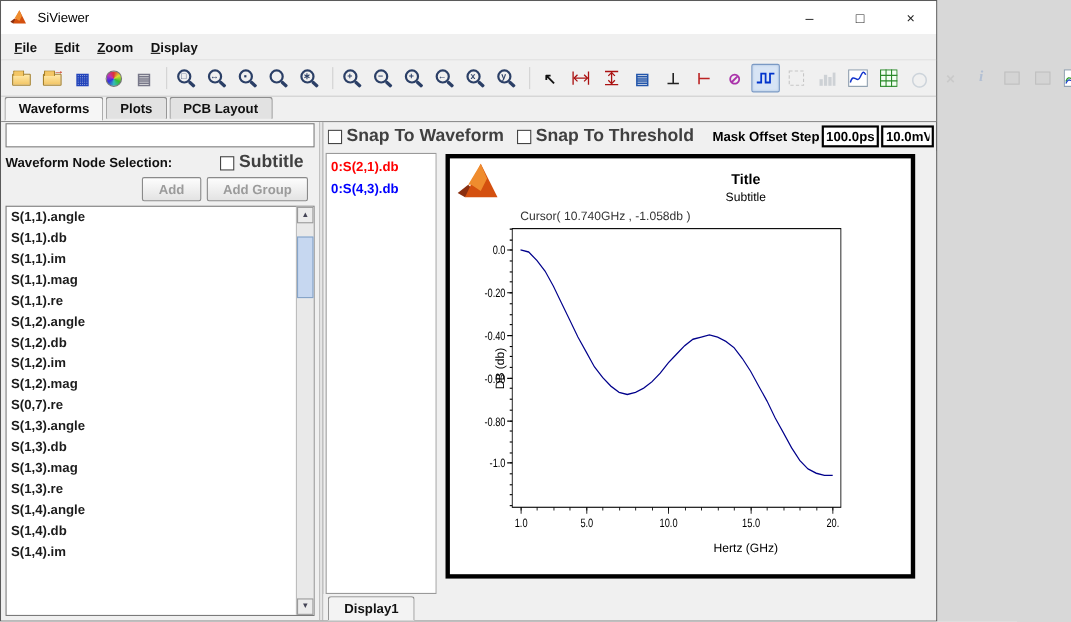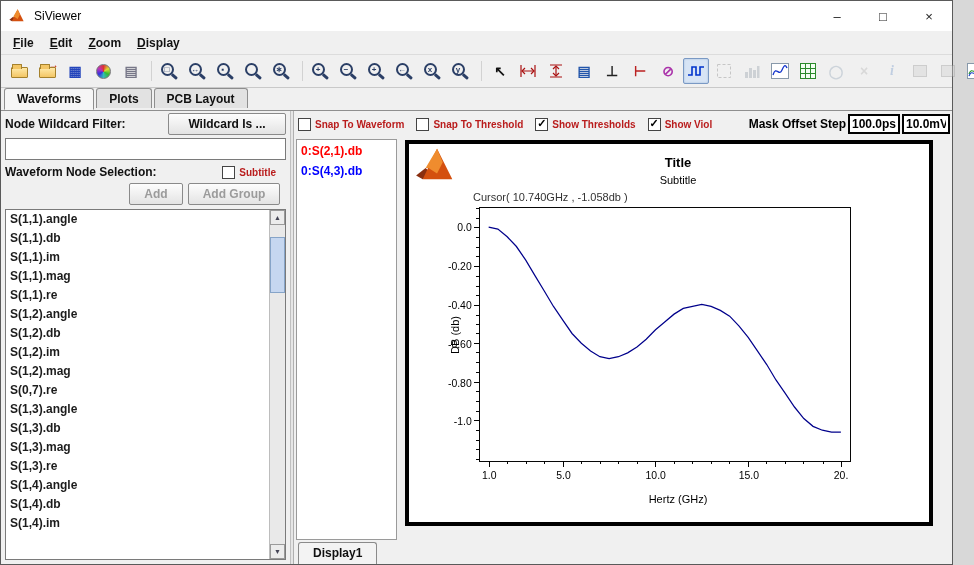--- a/index.html
+++ b/index.html
@@ -1,18 +1,18 @@
 <!DOCTYPE html>
 <html><head>
 <meta charset="utf-8">
 <style>
   html,body{margin:0;padding:0;width:974px;height:565px;overflow:hidden;
     font-family:"Liberation Sans",sans-serif;background:#d8d8d8;}
   *{box-sizing:border-box;}
-  .window{width:953px;height:565px;display:flex;flex-direction:column;background:#f0f0f0;
+  .window{width:852px;height:565px;display:flex;flex-direction:column;background:#f0f0f0;
     border:1px solid #5a5a5a;position:relative;}
 
   
   .titlebar{height:30px;background:#ffffff;display:flex;align-items:center;flex:none;}
   .app-icon{width:18px;height:16px;margin-left:8px;flex:none;}
   .title-text{font-size:12px;color:#000;margin-left:7px;flex:1;}
   .win-controls{display:flex;height:30px;}
   .win-btn{width:46px;height:30px;display:flex;align-items:center;justify-content:center;
     font-size:13px;color:#222;cursor:default;}
 
@@ -64,21 +64,21 @@
     font-family:"Liberation Sans",sans-serif;font-size:12px;font-weight:bold;color:#111;
     padding:2px 8px;height:22px;}
   .btn.disabled{color:#9b9b9b;}
   .wildcard-btn{width:118px;margin-left:auto;}
   .lp-input{margin:1px 4px 3px;height:22px;border:1px solid #7a7a7a;background:#fff;
     font:12px "Liberation Sans",sans-serif;padding:0 4px;}
   .cb{width:13px;height:13px;border:1px solid #444;background:#fff;display:inline-flex;
     align-items:center;justify-content:center;flex:none;}
   .cb .mark{font-size:11px;font-weight:bold;color:#000;line-height:1;margin-top:-1px;}
   .cb-wrap{display:inline-flex;align-items:center;gap:4px;}
-  .cb-label{font-size:10px;font-weight:bold;color:#b91c1c;white-space:nowrap;}
+  .cb-label{font-size:16px;font-weight:bold;color:#404040;white-space:nowrap;}
   .lp-buttons{justify-content:flex-end;gap:5px;padding-right:10px;}
   .btn-add{width:54px;}
   .btn-addgroup{width:92px;}
   .list-wrap{flex:1;margin:2px 4px 4px;position:relative;border:1px solid #7a7a7a;background:#fff;
     min-height:0;}
   .node-list{position:absolute;left:0;top:0;right:16px;bottom:0;overflow:hidden;}
   .node-item{height:19px;line-height:19px;padding-left:4px;font-size:12px;font-weight:bold;
     color:#1c1c1c;white-space:nowrap;}
   .vscroll{position:absolute;right:0;top:0;bottom:0;width:16px;background:#e9e9e9;
     border-left:1px solid #bdbdbd;display:flex;flex-direction:column;}
@@ -310,24 +310,20 @@
 
   <div class="tabrow">
       <div class="tab active">Waveforms</div>
       <div class="tab">Plots</div>
       <div class="tab">PCB Layout</div>
     </div>
 
   <div class="content">
 
     <div class="left-panel">
-      <div class="lp-row">
-        <span class="lp-label">Node Wildcard Filter:</span>
-        <button class="btn wildcard-btn" type="button">Wildcard Is ...</button>
-      </div>
       <input class="lp-input" type="text" value="" style="">
       <div class="lp-row" style="justify-content:space-between;padding-right:14px;">
         <span class="lp-label">Waveform Node Selection:</span>
         <span class="cb-wrap">
           <span class="cb"></span>
           <span class="cb-label">Subtitle</span>
         </span>
       </div>
       <div class="lp-row lp-buttons">
         <button class="btn disabled btn-add" type="button">Add</button>

